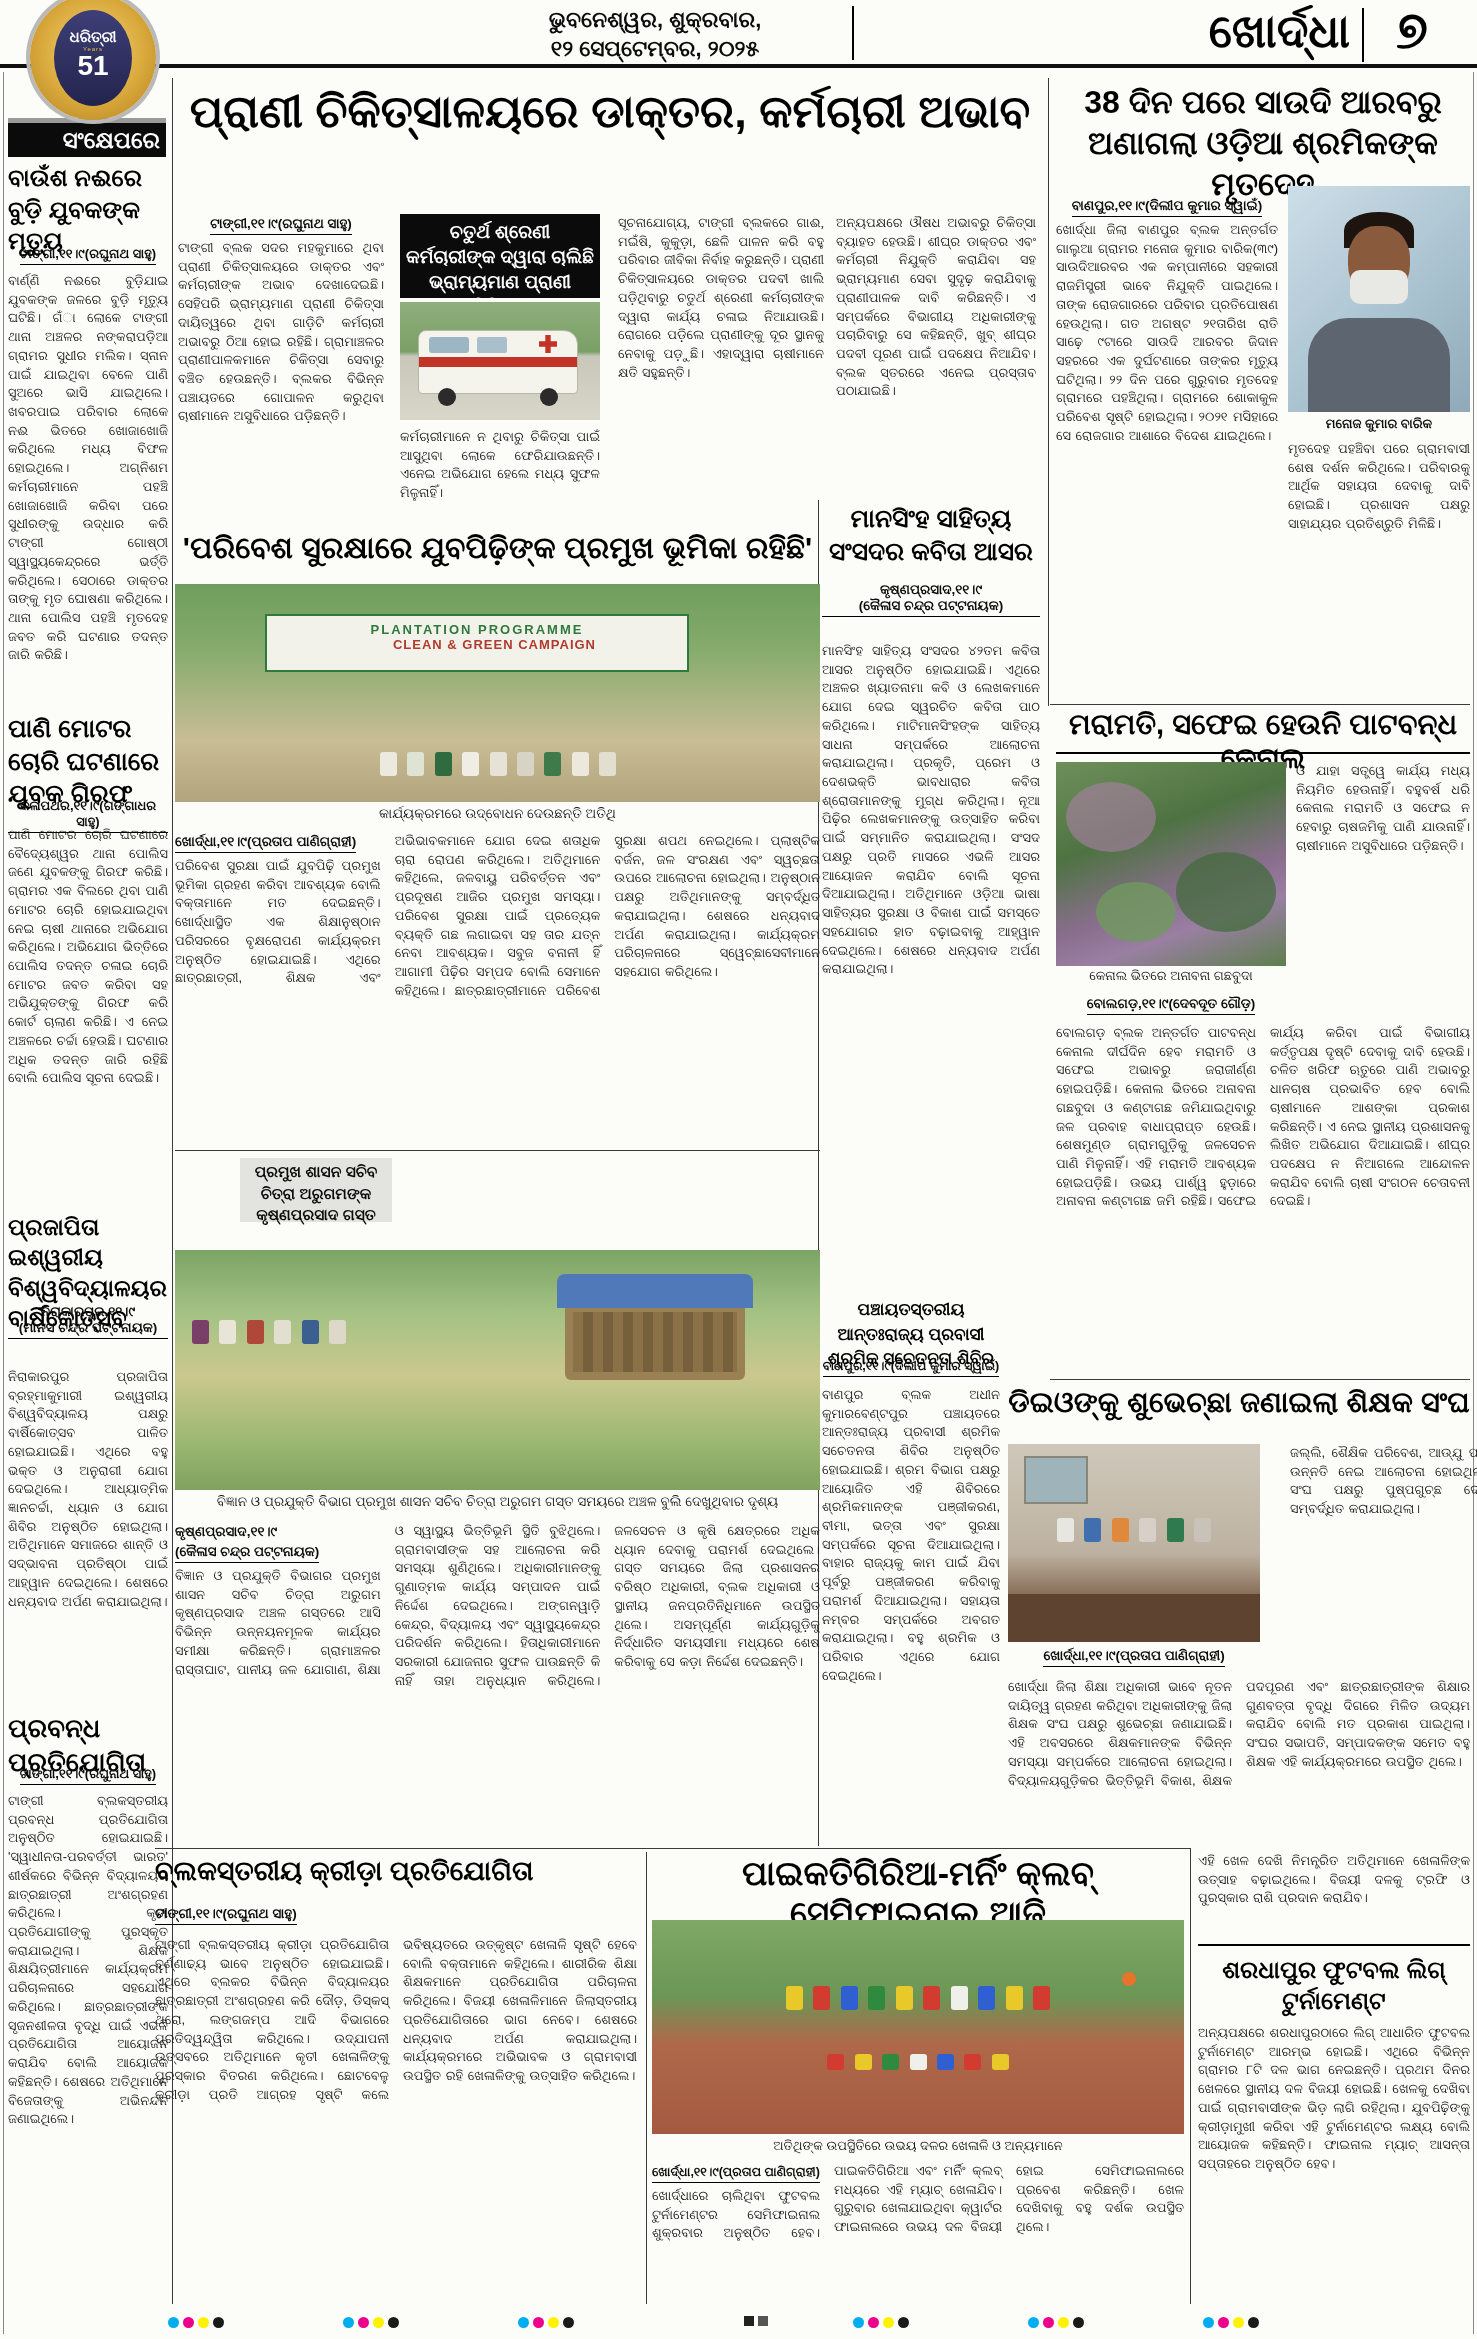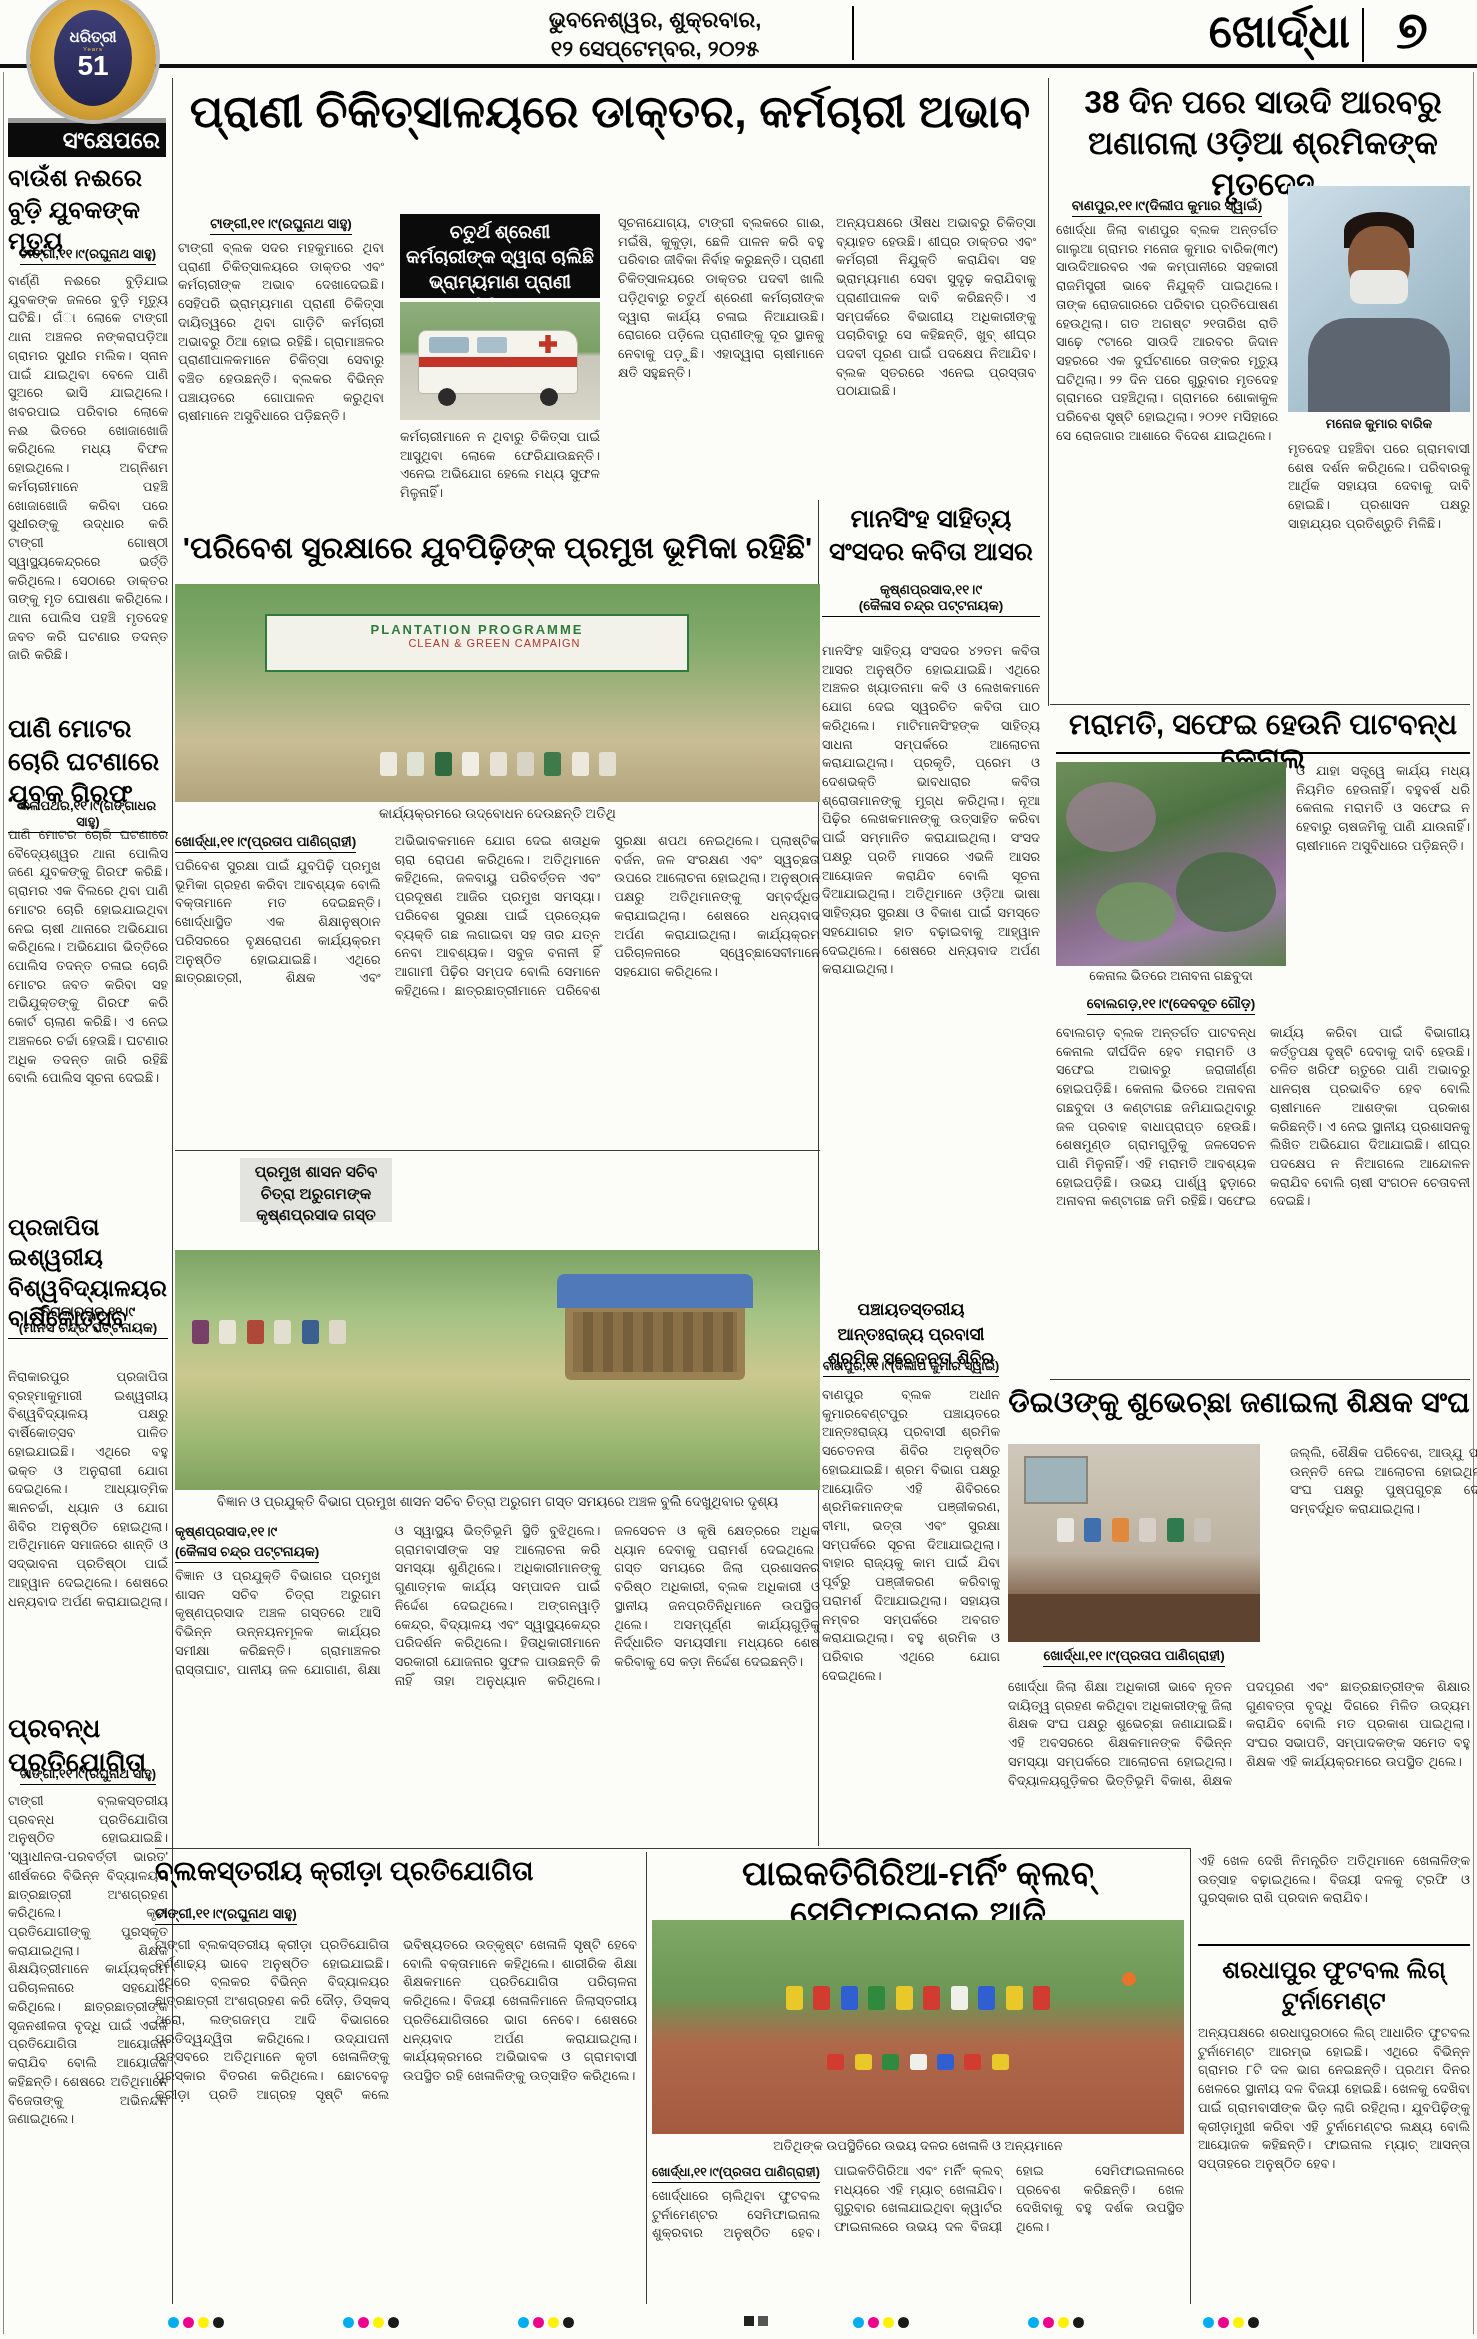--- a/index.html
+++ b/index.html
@@ -96,42 +96,42 @@
       <div class="abs" style="left:0;top:26px;width:158px;height:10px;background:#c43327;"></div>
       <div class="abs" style="left:10px;top:6px;width:40px;height:16px;background:#9db6c4;border-radius:3px;"></div>
       <div class="abs" style="left:58px;top:6px;width:30px;height:16px;background:#a9bfcb;border-radius:2px;"></div>
       <div class="abs" style="left:120px;top:4px;width:18px;height:18px;background:#c43327;clip-path:polygon(35% 0,65% 0,65% 35%,100% 35%,100% 65%,65% 65%,65% 100%,35% 100%,35% 65%,0 65%,0 35%,35% 35%);"></div>
     </div>
     <div class="abs" style="left:38px;top:86px;width:18px;height:18px;border-radius:50%;background:#2b2b2b;"></div>
     <div class="abs" style="left:140px;top:86px;width:18px;height:18px;border-radius:50%;background:#2b2b2b;"></div>
   </div>
   <div class="abs bodytxt" style="left:400px;top:428px;width:200px;height:104px;overflow:hidden;">କର୍ମଚାରୀମାନେ ନ ଥିବାରୁ ଚିକିତ୍ସା ପାଇଁ ଆସୁଥିବା ଲୋକେ ଫେରିଯାଉଛନ୍ତି। ଏନେଇ ଅଭିଯୋଗ ହେଲେ ମଧ୍ୟ ସୁଫଳ ମିଳୁନାହିଁ।</div>
 
-  <div class="abs bodytxt" style="left:618px;top:214px;width:206px;height:318px;overflow:hidden;">ସୂଚନାଯୋଗ୍ୟ, ଟାଙ୍ଗୀ ବ୍ଲକରେ ଗାଈ, ମଇଁଷି, କୁକୁଡ଼ା, ଛେଳି ପାଳନ କରି ବହୁ ପରିବାର ଜୀବିକା ନିର୍ବାହ କରୁଛନ୍ତି। ପ୍ରାଣୀ ଚିକିତ୍ସାଳୟରେ ଡାକ୍ତର ପଦବୀ ଖାଲି ପଡ଼ିଥିବାରୁ ଚତୁର୍ଥ ଶ୍ରେଣୀ କର୍ମଚାରୀଙ୍କ ଦ୍ୱାରା କାର୍ଯ୍ୟ ଚଳାଇ ନିଆଯାଉଛି। ରୋଗରେ ପଡ଼ିଲେ ପ୍ରାଣୀଙ୍କୁ ଦୂର ସ୍ଥାନକୁ ନେବାକୁ ପଡ଼ୁଛି। ଏହାଦ୍ୱାରା ଚାଷୀମାନେ କ୍ଷତି ସହୁଛନ୍ତି।</div>
+  <div class="abs bodytxt" style="left:618px;top:214px;width:206px;height:318px;overflow:hidden;font-family:Liberation Serif, serif;">ସୂଚନାଯୋଗ୍ୟ, ଟାଙ୍ଗୀ ବ୍ଲକରେ ଗାଈ, ମଇଁଷି, କୁକୁଡ଼ା, ଛେଳି ପାଳନ କରି ବହୁ ପରିବାର ଜୀବିକା ନିର୍ବାହ କରୁଛନ୍ତି। ପ୍ରାଣୀ ଚିକିତ୍ସାଳୟରେ ଡାକ୍ତର ପଦବୀ ଖାଲି ପଡ଼ିଥିବାରୁ ଚତୁର୍ଥ ଶ୍ରେଣୀ କର୍ମଚାରୀଙ୍କ ଦ୍ୱାରା କାର୍ଯ୍ୟ ଚଳାଇ ନିଆଯାଉଛି। ରୋଗରେ ପଡ଼ିଲେ ପ୍ରାଣୀଙ୍କୁ ଦୂର ସ୍ଥାନକୁ ନେବାକୁ ପଡ଼ୁଛି। ଏହାଦ୍ୱାରା ଚାଷୀମାନେ କ୍ଷତି ସହୁଛନ୍ତି।</div>
   <div class="abs bodytxt" style="left:836px;top:214px;width:200px;height:318px;overflow:hidden;">ଅନ୍ୟପକ୍ଷରେ ଔଷଧ ଅଭାବରୁ ଚିକିତ୍ସା ବ୍ୟାହତ ହେଉଛି। ଶୀଘ୍ର ଡାକ୍ତର ଏବଂ କର୍ମଚାରୀ ନିଯୁକ୍ତି କରାଯିବା ସହ ଭ୍ରାମ୍ୟମାଣ ସେବା ସୁଦୃଢ଼ କରାଯିବାକୁ ପ୍ରାଣୀପାଳକ ଦାବି କରିଛନ୍ତି। ଏ ସମ୍ପର୍କରେ ବିଭାଗୀୟ ଅଧିକାରୀଙ୍କୁ ପଚାରିବାରୁ ସେ କହିଛନ୍ତି, ଖୁବ୍ ଶୀଘ୍ର ପଦବୀ ପୂରଣ ପାଇଁ ପଦକ୍ଷେପ ନିଆଯିବ। ବ୍ଲକ ସ୍ତରରେ ଏନେଇ ପ୍ରସ୍ତାବ ପଠାଯାଇଛି।</div>
 
   <div class="abs hl" style="left:1056px;top:82px;width:414px;font-size:32px;text-align:center;line-height:1.28;">38 ଦିନ ପରେ ସାଉଦି ଆରବରୁ ଅଣାଗଲା ଓଡ଼ିଆ ଶ୍ରମିକଙ୍କ ମୃତଦେହ</div>
   <div class="abs" style="left:1056px;top:196px;width:222px;height:508px;overflow:hidden;">
     <div style="text-align:center;"><span class="byline">ବାଣପୁର,୧୧।୯(ଦିଲୀପ କୁମାର ସ୍ୱାଇଁ)</span></div>
     <div class="bodytxt">ଖୋର୍ଦ୍ଧା ଜିଲା ବାଣପୁର ବ୍ଲକ ଅନ୍ତର୍ଗତ ଗାଲୁଆ ଗ୍ରାମର ମନୋଜ କୁମାର ବାରିକ(୩୯) ସାଉଦିଆରବର ଏକ କମ୍ପାନୀରେ ସହକାରୀ ରାଜମିସ୍ତ୍ରୀ ଭାବେ ନିଯୁକ୍ତି ପାଇଥିଲେ। ତାଙ୍କ ରୋଜଗାରରେ ପରିବାର ପ୍ରତିପୋଷଣ ହେଉଥିଲା। ଗତ ଅଗଷ୍ଟ ୨୧ତାରିଖ ରାତି ସାଢ଼େ ୯ଟାରେ ସାଉଦି ଆରବର ଜିଦାନ ସହରରେ ଏକ ଦୁର୍ଘଟଣାରେ ତାଙ୍କର ମୃତ୍ୟୁ ଘଟିଥିଲା। ୨୨ ଦିନ ପରେ ଗୁରୁବାର ମୃତଦେହ ଗ୍ରାମରେ ପହଞ୍ଚିଥିଲା। ଗ୍ରାମରେ ଶୋକାକୁଳ ପରିବେଶ ସୃଷ୍ଟି ହୋଇଥିଲା। ୨୦୨୧ ମସିହାରେ ସେ ରୋଜଗାର ଆଶାରେ ବିଦେଶ ଯାଇଥିଲେ।</div>
   </div>
   <div class="photo" style="left:1288px;top:186px;width:182px;height:226px;background:linear-gradient(135deg,#cddee8 0%,#a8c1cf 60%,#8fa9b8 100%);">
     <div class="abs" style="left:56px;top:26px;width:70px;height:36px;border-radius:50% 50% 0 0;background:#1d1410;"></div>
     <div class="abs" style="left:60px;top:40px;width:62px;height:74px;border-radius:44% 44% 48% 48%;background:#8a5a3c;"></div>
     <div class="abs" style="left:62px;top:84px;width:58px;height:34px;border-radius:10px;background:#e8e9e4;"></div>
     <div class="abs" style="left:20px;top:132px;width:142px;height:94px;border-radius:40px 40px 0 0;background:#5d6670;"></div>
   </div>
   <div class="abs caption hl" style="left:1288px;top:416px;width:182px;font-size:13px;">ମନୋଜ କୁମାର ବାରିକ</div>
   <div class="abs bodytxt" style="left:1288px;top:440px;width:182px;height:262px;overflow:hidden;">ମୃତଦେହ ପହଞ୍ଚିବା ପରେ ଗ୍ରାମବାସୀ ଶେଷ ଦର୍ଶନ କରିଥିଲେ। ପରିବାରକୁ ଆର୍ଥିକ ସହାୟତା ଦେବାକୁ ଦାବି ହୋଇଛି। ପ୍ରଶାସନ ପକ୍ଷରୁ ସାହାଯ୍ୟର ପ୍ରତିଶ୍ରୁତି ମିଳିଛି।</div>
 
   <div class="abs hl" style="left:175px;top:531px;width:645px;font-size:30px;text-align:center;">'ପରିବେଶ ସୁରକ୍ଷାରେ ଯୁବପିଢ଼ିଙ୍କ ପ୍ରମୁଖ ଭୂମିକା ରହିଛି'</div>
   <div class="photo" style="left:175px;top:584px;width:645px;height:218px;background:linear-gradient(180deg,#6f9e5b 0%,#86ab6d 30%,#c9bd96 72%,#b2a47c 100%);">
     <div class="abs" style="left:90px;top:30px;width:420px;height:54px;background:#f3f2ea;border:2px solid #2e7a3c;text-align:center;">
       <div style="color:#2e7a3c;font-weight:bold;font-size:13px;letter-spacing:2px;margin-top:6px;">PLANTATION PROGRAMME</div>
-      <div style="color:#b03a2e;font-weight:normal;font-size:11px;letter-spacing:1px;padding-left:35px;">CLEAN &amp; GREEN CAMPAIGN</div>
+      <div style="color:#b03a2e;font-weight:bold;font-size:13px;letter-spacing:1px;padding-left:35px;">CLEAN &amp; GREEN CAMPAIGN</div>
     </div>
     <div class="abs" style="left:8px;bottom:26px;width:630px;text-align:center;">
       <span class="fig"><span class="hd"></span><span class="tr" style="background:#eceadf;display:block;"></span></span>
       <span class="fig"><span class="hd"></span><span class="tr" style="background:#dfe3d4;display:block;"></span></span>
       <span class="fig"><span class="hd"></span><span class="tr" style="background:#2f6b3f;display:block;"></span></span>
       <span class="fig"><span class="hd"></span><span class="tr" style="background:#f0eee4;display:block;"></span></span>
       <span class="fig"><span class="hd"></span><span class="tr" style="background:#e6e3d6;display:block;"></span></span>
       <span class="fig"><span class="hd"></span><span class="tr" style="background:#d8d4c5;display:block;"></span></span>
       <span class="fig"><span class="hd"></span><span class="tr" style="background:#3f7a4a;display:block;"></span></span>
       <span class="fig"><span class="hd"></span><span class="tr" style="background:#ece9dc;display:block;"></span></span>

